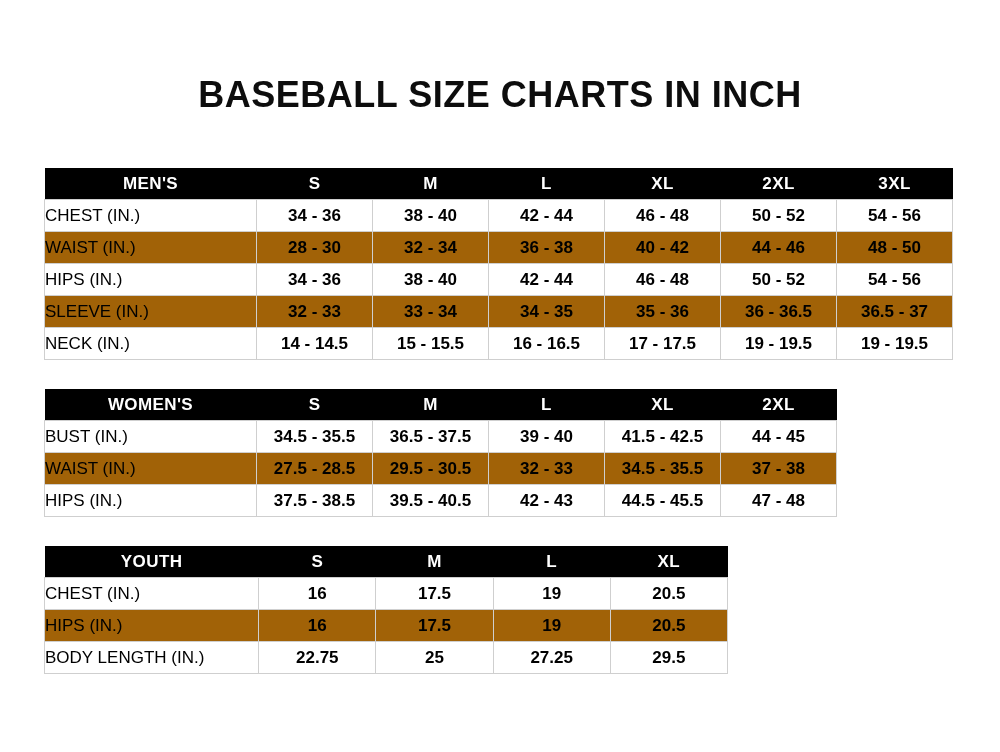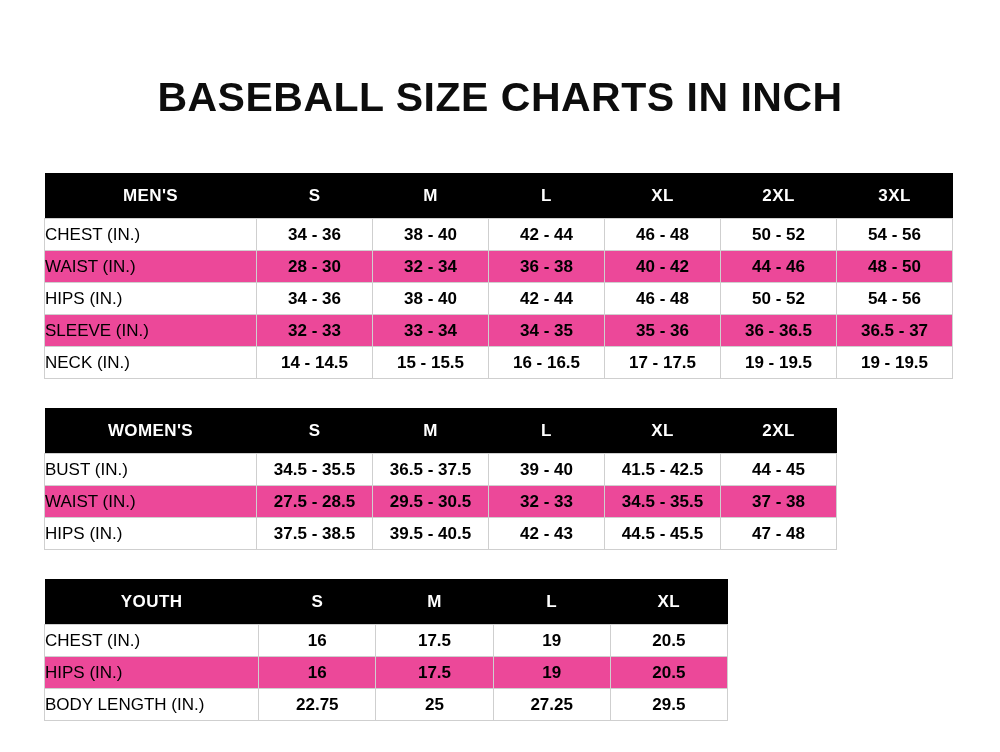--- a/index.html
+++ b/index.html
@@ -15,21 +15,21 @@
     overflow: hidden;
   }
   .page {
     position: relative;
     width: 1000px;
     height: 752px;
     box-sizing: border-box;
   }
   .title {
     text-align: center;
-    font-size: 41px;
+    font-size: 36px;
     font-weight: bold;
     letter-spacing: 0.5px;
     margin: 0;
     padding-top: 74px;
     color: #0d0d0d;
   }
   .tables {
     padding: 0 44px;
     margin-top: 52px;
   }
@@ -43,39 +43,39 @@
   table.women { width: 790px; border-radius: 10px; }
   table.youth { width: 684px; }
 
   table + table { margin-top: 29px; }
 
   thead th {
     background: #000000;
     color: #ffffff;
     font-size: 17px;
     font-weight: bold;
-    height: 45px;
+    height: 31px;
     padding: 0;
     text-align: center;
     letter-spacing: 0.4px;
   }
   thead th.rowlabel {
     text-align: center;
   }
   tbody td {
     height: 31px;
     padding: 0;
     text-align: center;
     border: 1px solid #cfcfcf;
     background: #ffffff;
     color: #000000;
     white-space: nowrap;
   }
   tbody tr.alt td {
-    background: #ec4899;
+    background: #a16207;
   }
   tbody td.rowlabel {
     text-align: left;
     font-weight: normal;
   }
   
   table.men col.c0 { width: 212px; }
   table.men col.cx { width: 116px; }
 
   table.women col.c0 { width: 212px; }

